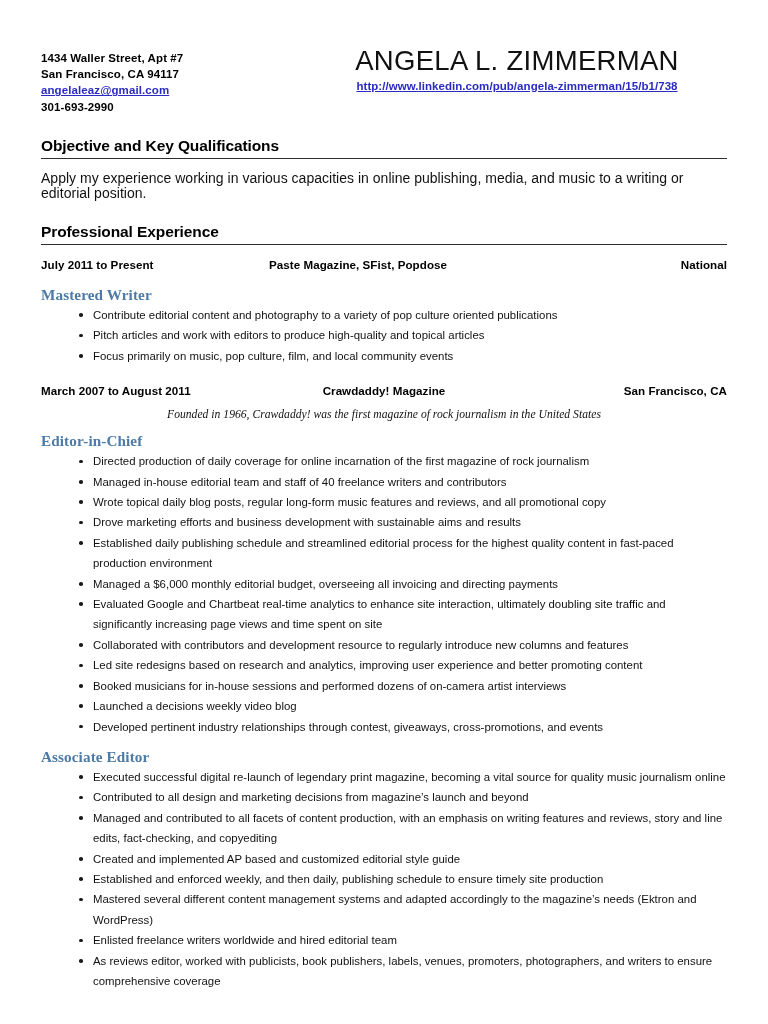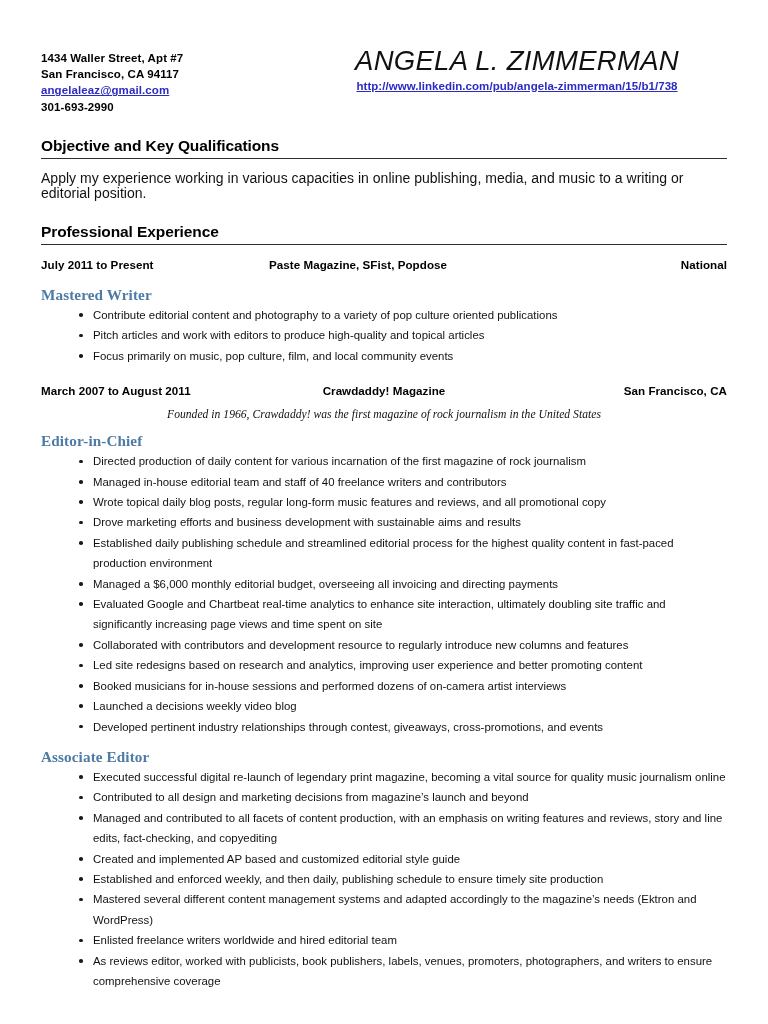--- a/index.html
+++ b/index.html
@@ -60,21 +60,20 @@
     width: 420px;
     text-align: center;
   }
   .cand-name {
     font-size: 27.5px;
     font-weight: normal;
     letter-spacing: 0.3px;
     line-height: 32px;
     white-space: nowrap;
     color: #111111;
-    font-style: italic;
   }
   .linkedin-link {
     display: block;
     margin-top: 3px;
     font-size: 11.5px;
     font-weight: bold;
     color: #2b2bc4;
     text-decoration: underline;
     letter-spacing: 0.05px;
     white-space: nowrap;
@@ -239,21 +238,21 @@
         <div>
           <div class="job-row">
             <span class="job-dates">March 2007 to August 2011</span>
             <span class="job-employer">Crawdaddy! Magazine</span>
             <span class="job-location">San Francisco, CA</span>
           </div>
           <div class="job-tagline">Founded in 1966, Crawdaddy! was the first magazine of rock journalism in the United States</div>
           <div class="gap-8"></div>
           <div class="role-title">Editor-in-Chief</div>
           <ul class="bullets">
-            <li>Directed production of daily content for various incarnation of the first magazine of rock journalism</li>
+            <li>Directed production of daily coverage for online incarnation of the first magazine of rock journalism</li>
             <li>Managed in-house editorial team and staff of 40 freelance writers and contributors</li>
             <li>Wrote topical daily blog posts, regular long-form music features and reviews, and all promotional copy</li>
             <li>Drove marketing efforts and business development with sustainable aims and results</li>
             <li>Established daily publishing schedule and streamlined editorial process for the highest quality content in fast-paced production environment</li>
             <li>Managed a $6,000 monthly editorial budget, overseeing all invoicing and directing payments</li>
             <li>Evaluated Google and Chartbeat real-time analytics to enhance site interaction, ultimately doubling site traffic and significantly increasing page views and time spent on site</li>
             <li>Collaborated with contributors and development resource to regularly introduce new columns and features</li>
             <li>Led site redesigns based on research and analytics, improving user experience and better promoting content</li>
             <li>Booked musicians for in-house sessions and performed dozens of on-camera artist interviews</li>
             <li>Launched a decisions weekly video blog</li>

